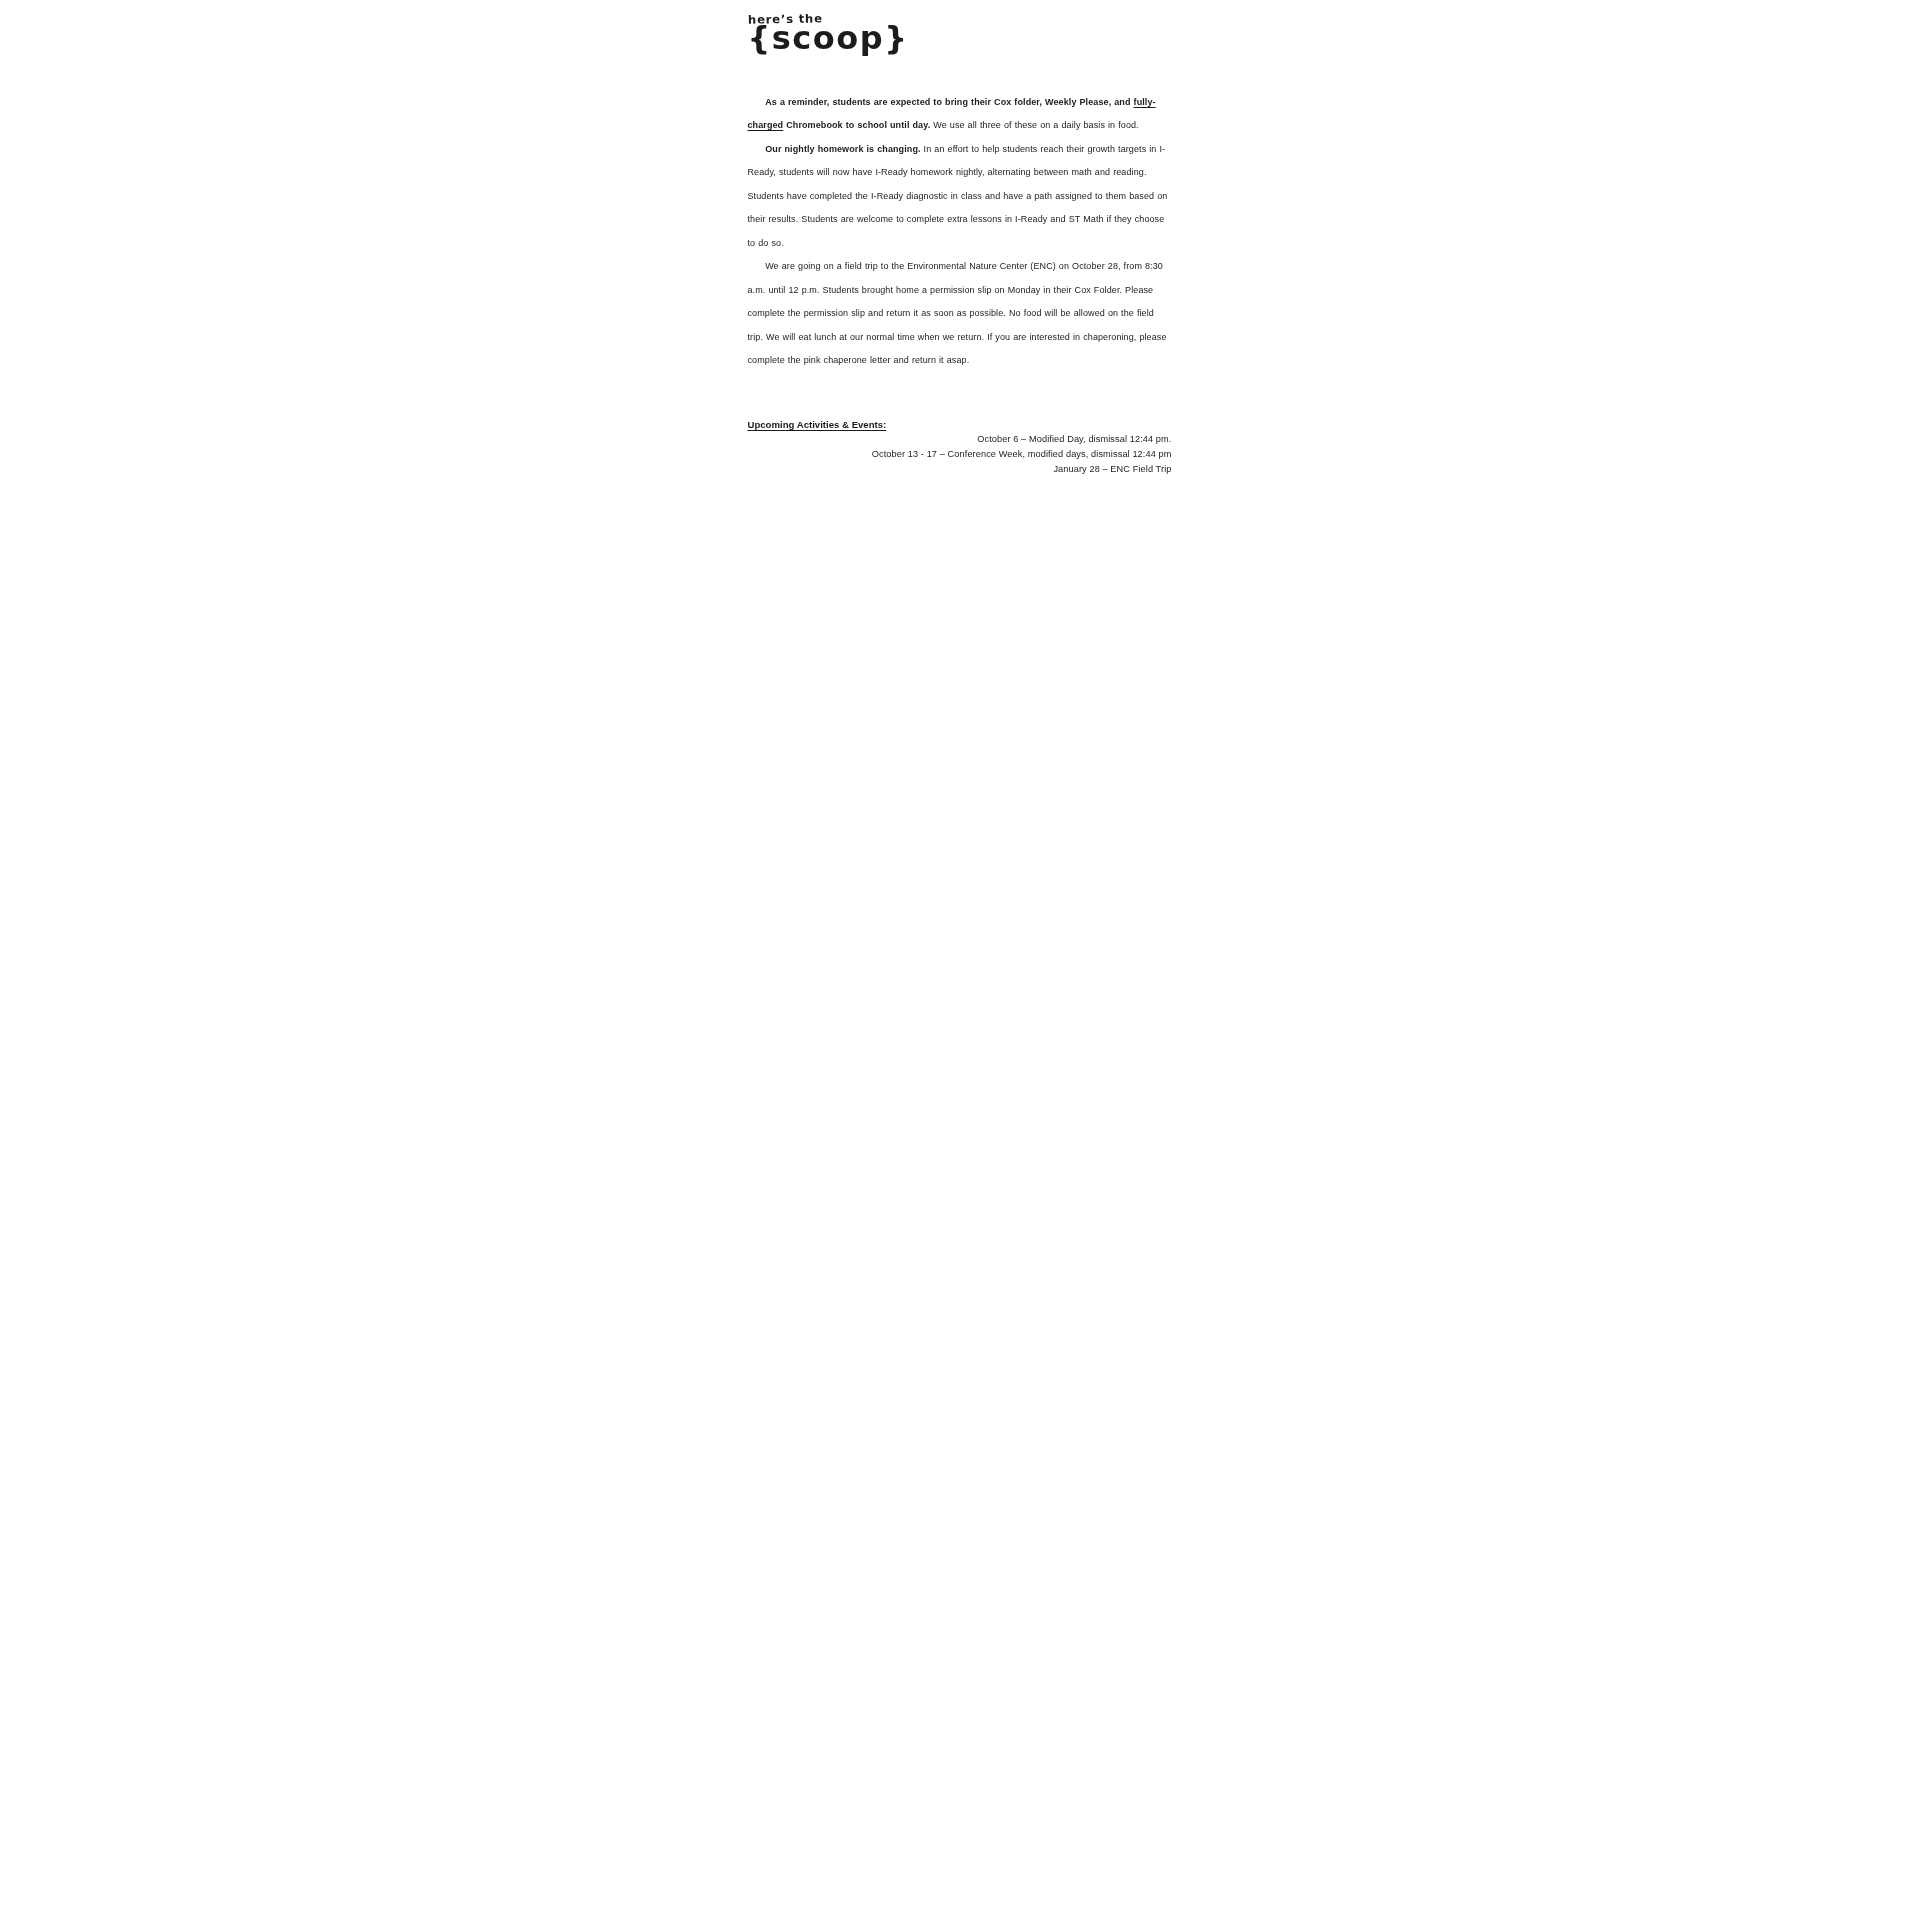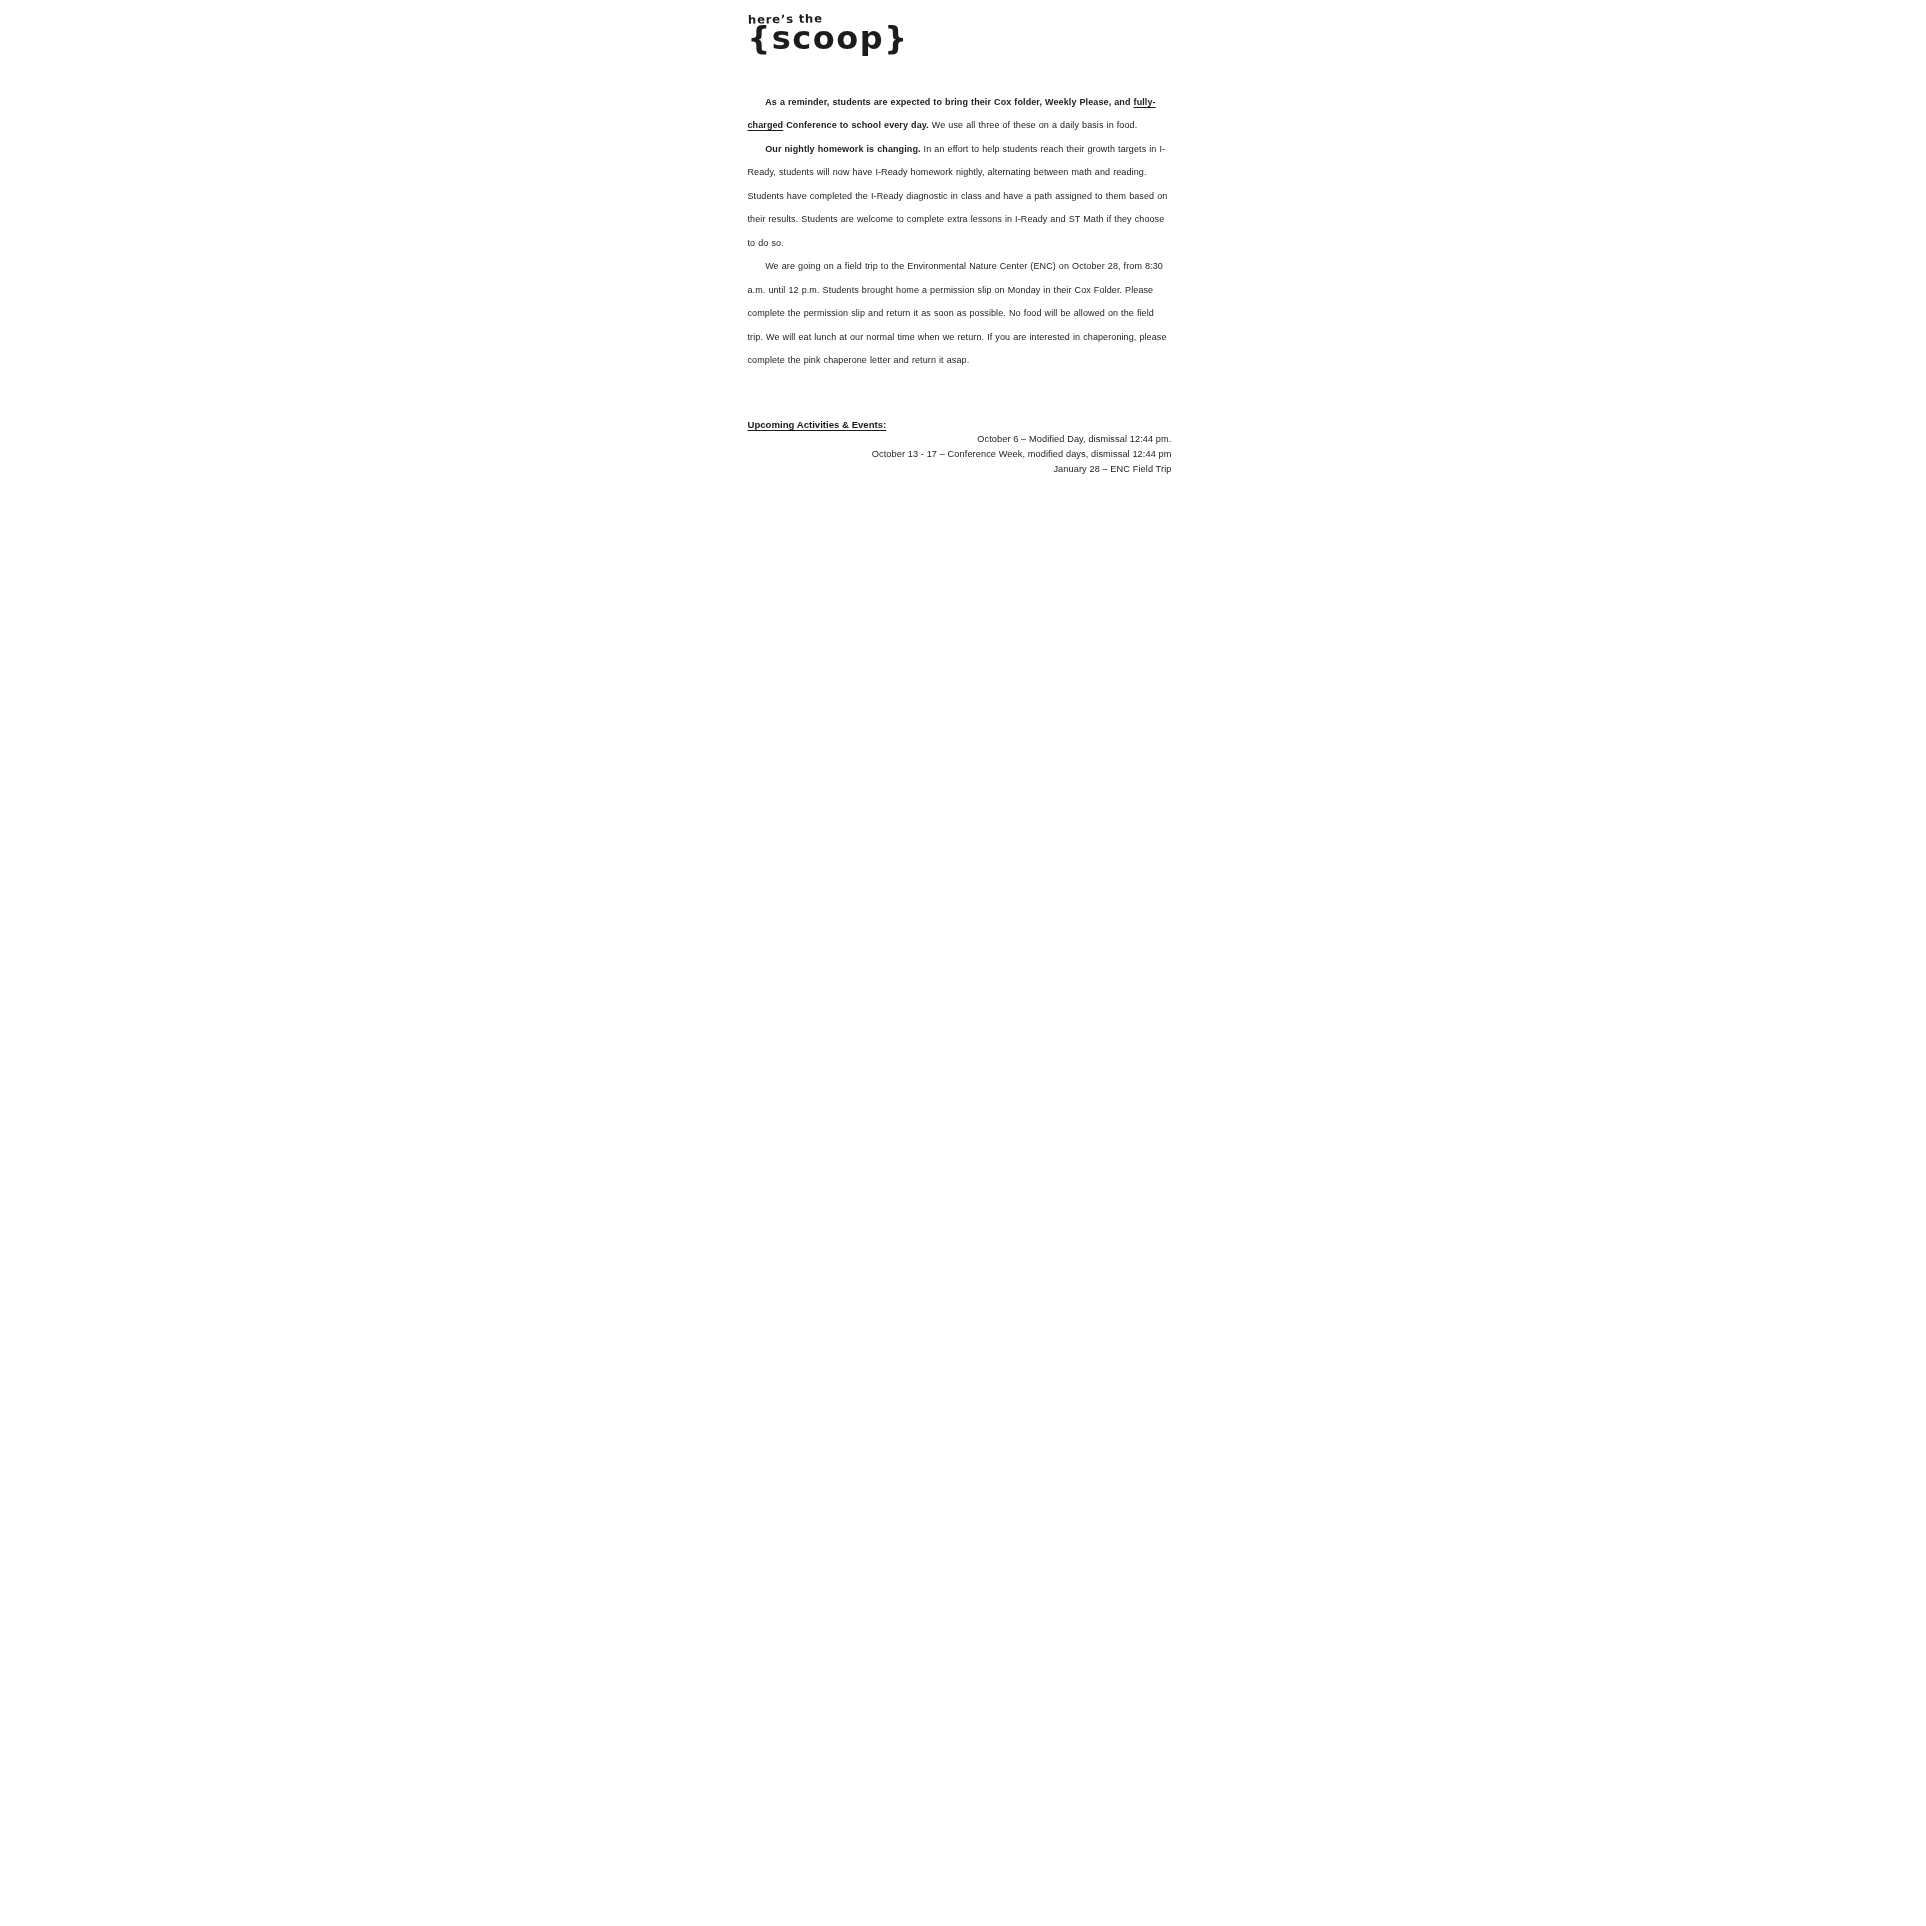--- a/index.html
+++ b/index.html
@@ -72,21 +72,21 @@
 
 <div class="page">
 
   <header class="masthead">
     <div class="mast-line1">here’s the</div>
     <div class="mast-line2">{scoop}</div>
   </header>
 
   <main>
 
-    <p class="para"><span class="bold">As a reminder, students are expected to bring their Cox folder, Weekly Please, and </span><span class="bold underline">fully-charged</span><span class="bold"> Conference to school every day.</span><span>  We use all three of these on a daily basis in food.</span></p>
+    <p class="para"><span class="bold">As a reminder, students are expected to bring their Cox folder, Weekly Please, and </span><span class="bold underline">fully-charged</span><span class="bold"> Chromebook to school until day.</span><span>  We use all three of these on a daily basis in food.</span></p>
 
     <p class="para"><span class="bold">Our nightly homework is changing.</span><span>  In an effort to help students reach their growth targets in I-Ready, students will now have I-Ready homework nightly, alternating between math and reading.  Students have completed the I-Ready diagnostic in class and have a path assigned to them based on their results.  Students are welcome to complete extra lessons in I-Ready and ST Math if they choose to do so.</span></p>
 
     <p class="para"><span>We are going on a field trip to the Environmental Nature Center (ENC) on October 28, from 8:30 a.m. until 12 p.m.  Students brought home a permission slip on Monday in their Cox Folder.  Please complete the permission slip and return it as soon as possible.  No food will be allowed on the field trip.  We will eat lunch at our normal time when we return.  If you are interested in chaperoning, please complete the pink chaperone letter and return it asap.</span></p>
 
 
   </main>
 
   <section class="events">
     <h2 class="events-title">Upcoming Activities &amp; Events:</h2>

